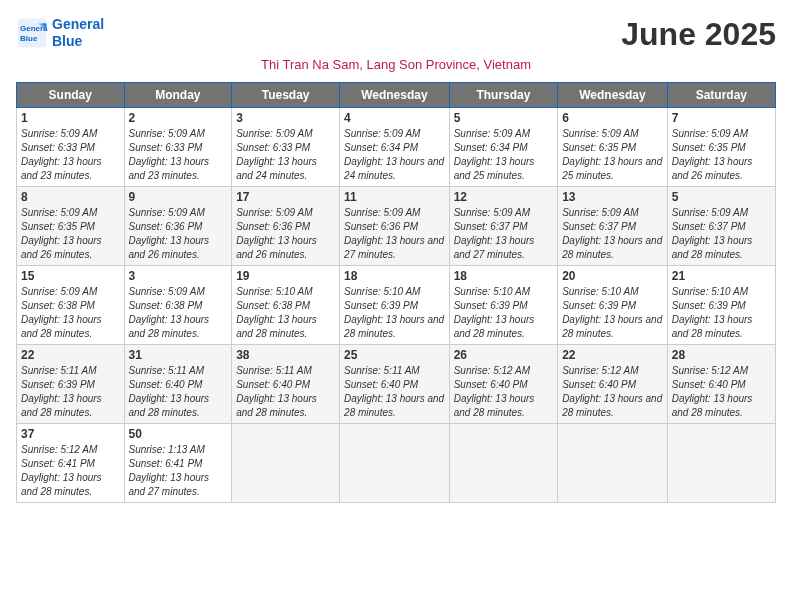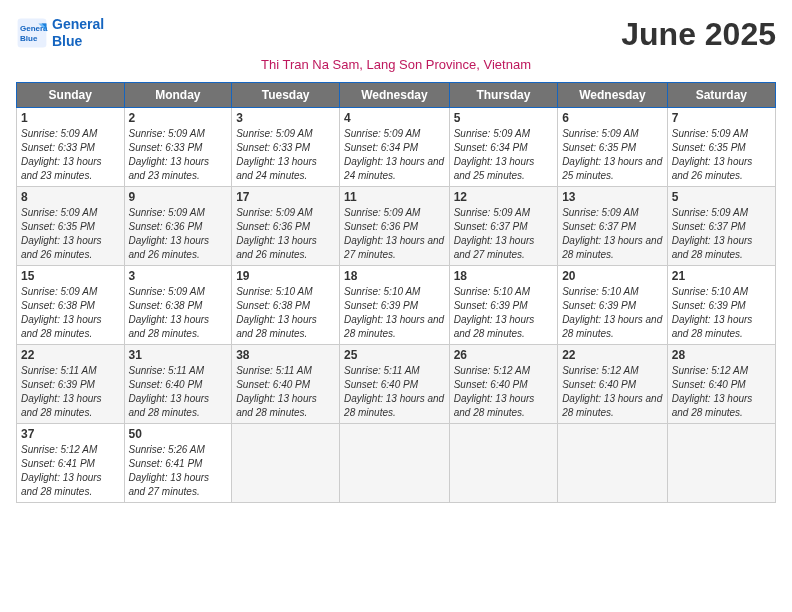--- a/index.html
+++ b/index.html
@@ -362,21 +362,21 @@
         <span class="day-num">37</span>
         <div class="day-info">
           <span>Sunrise: 5:12 AM</span><br>
           <span>Sunset: 6:41 PM</span><br>
           <span>Daylight: 13 hours and 28 minutes.</span>
         </div>
       </td>
         <td>
         <span class="day-num">50</span>
         <div class="day-info">
-          <span>Sunrise: 5:26 AM</span><br>
+          <span>Sunrise: 1:13 AM</span><br>
           <span>Sunset: 6:41 PM</span><br>
           <span>Daylight: 13 hours and 27 minutes.</span>
         </div>
       </td>
         <td class="empty-cell"></td>
         <td class="empty-cell"></td>
         <td class="empty-cell"></td>
         <td class="empty-cell"></td>
         <td class="empty-cell"></td>
       </tr>

